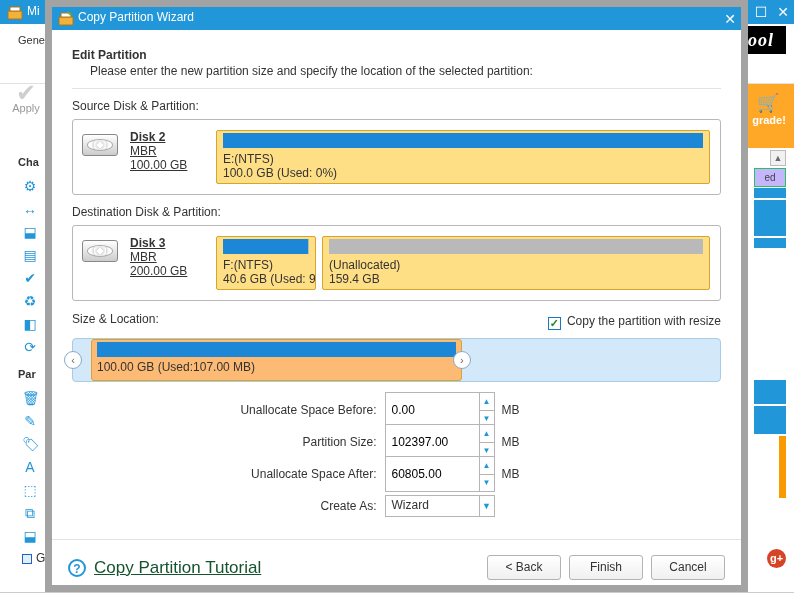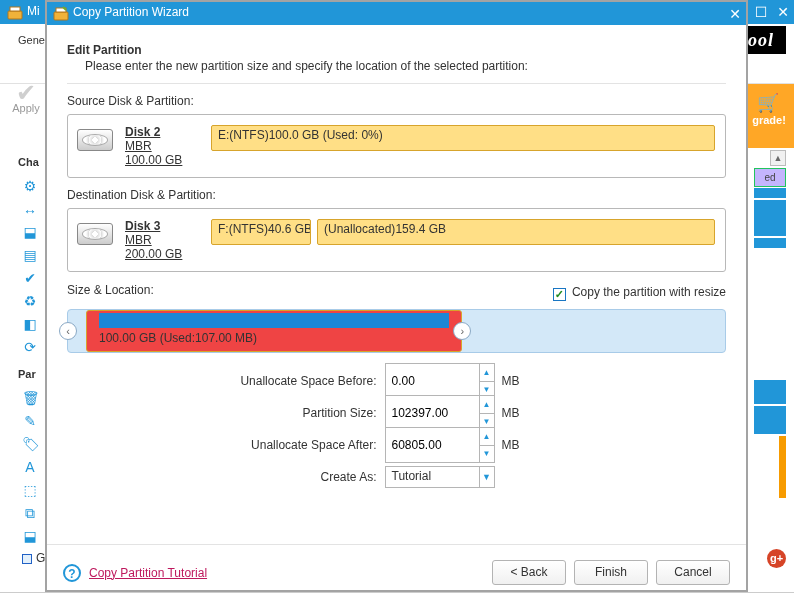--- a/index.html
+++ b/index.html
@@ -34,73 +34,73 @@
   .parent-section-label.par { top: 368px; }
   .side-icons { position: absolute; left: 22px; width: 16px; color: #2196d8; font-size: 14px; text-align: center; }
   .side-icons span { display: block; height: 23px; }
   .side-icons.set1 { top: 178px; }
   .side-icons.set2 { top: 390px; }
   .bl-sq { position: absolute; left: 22px; top: 554px; width: 10px; height: 10px; border: 1px solid #2061c6; background: #e3f0fb; }
   .bl-G { position: absolute; left: 36px; top: 551px; font-size: 12px; color: #333; }
   .gp-circle { position: absolute; right: 8px; top: 549px; width: 19px; height: 19px; border-radius: 50%; background: #d64427; color: #fff; font-size: 11px; font-weight: 700; text-align: center; line-height: 19px; }
 
   
-  .dlg { position: absolute; left: 45px; top: 0; width: 703px; height: 592px; background: #fff; border: 2px solid #a3a3a3; }
+  .dlg { position: absolute; left: 45px; top: 0; width: 703px; height: 592px; background: #fff; border: 7px solid #a3a3a3; }
   .dlg-titlebar { height: 23px; background: #2196d8; color: #fff; position: relative; }
   .dlg-titlebar .appicon { position: absolute; left: 6px; top: 4px; width: 16px; height: 16px; }
   .dlg-titlebar .title { position: absolute; left: 26px; top: 3px; font-size: 12px; font-weight: 400; }
   .dlg-titlebar .wm-right { position: absolute; right: 0; top: 0; display: flex; }
 
   .dlg-body { position: absolute; left: 0; right: 0; top: 23px; bottom: 0; padding: 18px 20px 0; }
   .h1 { font-size: 12px; font-weight: 700; margin: 0 0 2px; }
   .subtitle { font-size: 12px; color: #333; margin: 0 0 10px 18px; }
   .hr { height: 1px; background: #e3e3e3; margin: 6px 0 10px; }
 
   .sec-label { font-size: 12px; margin: 1px 0 6px; }
 
   .disk-row { border: 1px solid #b8b8b8; border-radius: 3px; padding: 10px 10px 10px 9px; display: flex; align-items: flex-start; gap: 12px; }
   .disk-icon { width: 36px; height: 22px; background: linear-gradient(#fff,#ccc); border: 1px solid #888; border-radius: 3px; margin-top: 4px; position: relative; }
   .disk-icon::after { content: ""; position: absolute; left: 4px; top: 4px; right: 4px; bottom: 4px; border-radius: 50%; border: 1px solid #aaa; background: radial-gradient(circle at 50% 50%, #fff 20%, #ddd 22%, #fff 48%, #ddd 50%, #fff 70%); }
   .disk-meta { width: 74px; line-height: 14px; text-decoration: underline; }
   .disk-meta .name { font-weight: 700; }
   .disk-parts { flex: 1; display: flex; gap: 6px; }
-  .part-box { border: 1px solid #d7a42c; background: #ffdf86; border-radius: 2px; padding: 2px 6px 3px; display: flex; flex-direction: row; }
+  .part-box { border: 1px solid #d7a42c; background: #ffdf86; border-radius: 2px; padding: 2px 6px 3px; display: flex; flex-direction: column; }
   .part-box .usebar { height: 15px; background: #b9b9b9; position: relative; margin-bottom: 4px; }
   .part-box .usebar .used { position: absolute; left: 0; top: 0; bottom: 0; background: #1c87d6; }
   .part-line { font-size: 12px; color: #333; line-height: 14px; }
 
   .resize-check-row { display: flex; justify-content: space-between; align-items: center; margin-top: 10px; }
   .checkbox { width: 13px; height: 13px; border: 1px solid #1976c3; background: #fff; display: inline-flex; align-items: center; justify-content: center; margin-right: 6px; vertical-align: -2px; }
   .checkbox .mark { color: #228a22; font-size: 11px; font-weight: 700; }
 
   .resize-bar-wrap { position: relative; border: 1px solid #a8cbe8; background: #d3e8f8; border-radius: 4px; height: 44px; margin-top: 6px; }
   .arrow-circ { position: absolute; top: 50%; transform: translateY(-50%); width: 18px; height: 18px; border-radius: 50%; border: 1px solid #8aa9c5; background: #fff; color: #666; font-size: 11px; text-align: center; line-height: 16px; }
   .arrow-circ.left { left: -9px; }
-  .resize-part { position: absolute; top: 0; bottom: 0; left: 18px; width: 57.3%; border: 1px solid #d7a42c; background: #ef4444; border-radius: 3px; padding: 2px 12px; }
+  .resize-part { position: absolute; top: 0; bottom: 0; left: 18px; width: 57.3%; border: 1px solid #d7a42c; background: #fdba74; border-radius: 3px; padding: 2px 5px; }
   .resize-part .usebar { height: 15px; background: #b9b9b9; position: relative; }
   .resize-part .usebar .used { position: absolute; left: 0; top: 0; bottom: 0; width: 100%; background: #1c87d6; }
   .resize-part .lbl { font-size: 12px; margin-top: 3px; }
   .resize-bar-wrap .arrow-right2 { left: calc(18px + 57.3% - 9px); }
 
   .form-grid { width: 376px; margin: 14px auto 0; }
   .form-row { display: flex; align-items: center; height: 28px; margin-bottom: 4px; }
   .form-label { width: 176px; text-align: right; padding-right: 8px; font-size: 12px; }
   .numbox { display: flex; align-items: stretch; }
   .numbox input { width: 95px; height: 22px; border: 1px solid #b5b5b5; padding: 17px 6px; font-size: 12px; outline: none; }
   .spinners { width: 15px; display: flex; flex-direction: column; border: 1px solid #b5b5b5; border-left: 0; }
   .spinners div { flex: 1; display: flex; align-items: center; justify-content: center; font-size: 8px; color: #2196d8; background: #fff; }
   .spinners div + div { border-top: 1px solid #b5b5b5; }
   .selectbox { display: flex; align-items: stretch; }
   .selectbox .val { width: 95px; height: 22px; border: 1px solid #b5b5b5; padding: 2px 6px; font-size: 12px; }
   .selectbox .dd { width: 15px; border: 1px solid #b5b5b5; border-left: 0; display: flex; align-items: center; justify-content: center; color: #2196d8; font-size: 9px; background: #fff; }
   .unit { width: 30px; padding-left: 7px; font-size: 12px; }
 
   .dlg-footer { position: absolute; left: 0; right: 0; bottom: 0; height: 46px; border-top: 1px solid #e3e3e3; padding: 10px 16px 0; display: flex; align-items: center; }
   .help-circ { width: 18px; height: 18px; border-radius: 50%; border: 2px solid #2196d8; color: #2196d8; font-weight: 700; font-size: 12px; text-align: center; line-height: 16px; margin-right: 8px; }
-  .link { color: #be185d; text-decoration: underline; font-size: 12px; }
+  .link { color: #14532d; text-decoration: underline; font-size: 17px; }
   .dlg-footer .btns { margin-left: auto; display: flex; gap: 8px; }
   .btn { min-width: 74px; height: 25px; border: 1px solid #b3b3b3; border-radius: 3px; background: linear-gradient(#fff,#f0f0f0); font-size: 12px; color: #333; text-align: center; line-height: 23px; padding: 0 10px; }
 </style>
 </head>
 <body>
 
 <div class="stage">
 
   <div class="parent-titlebar">
     <svg class="appicon" viewBox="0 0 16 16">
@@ -271,21 +271,21 @@
             <div class="spinners">
                 <div>▲</div>
                 <div>▼</div>
               </div>
           </div>
           <div class="unit">MB</div>
         </div>
         <div class="form-row">
           <div class="form-label">Create As:</div>
           <div class="selectbox">
-            <div class="val">Tutorial</div>
+            <div class="val">Wizard</div>
             <div class="dd">▼</div>
           </div>
           <div class="unit"></div>
         </div>
       </div>
 
       <div class="dlg-footer">
         <div class="help-circ">?</div>
         <a class="link" href="#">Copy Partition Tutorial</a>
         <div class="btns">

